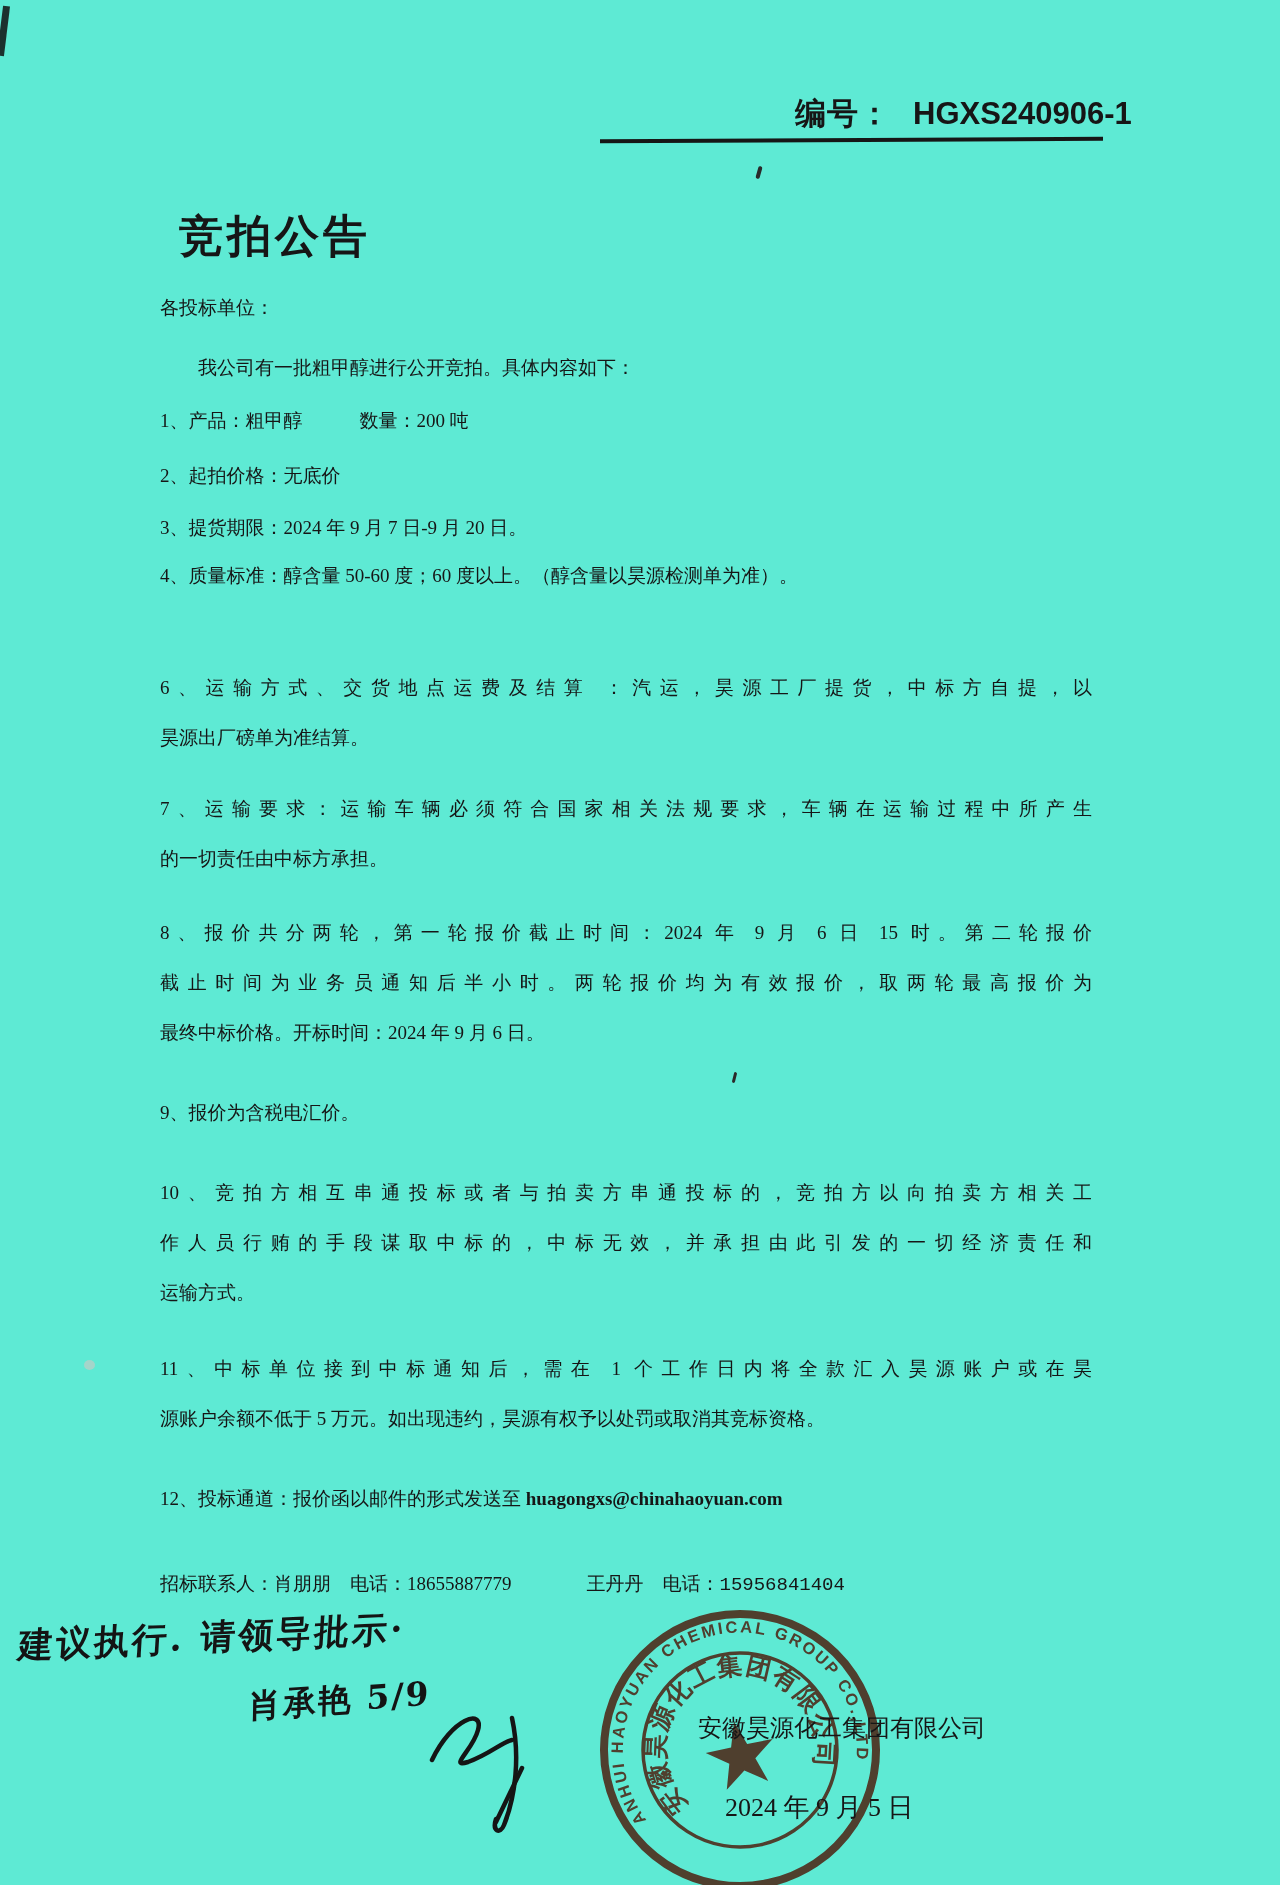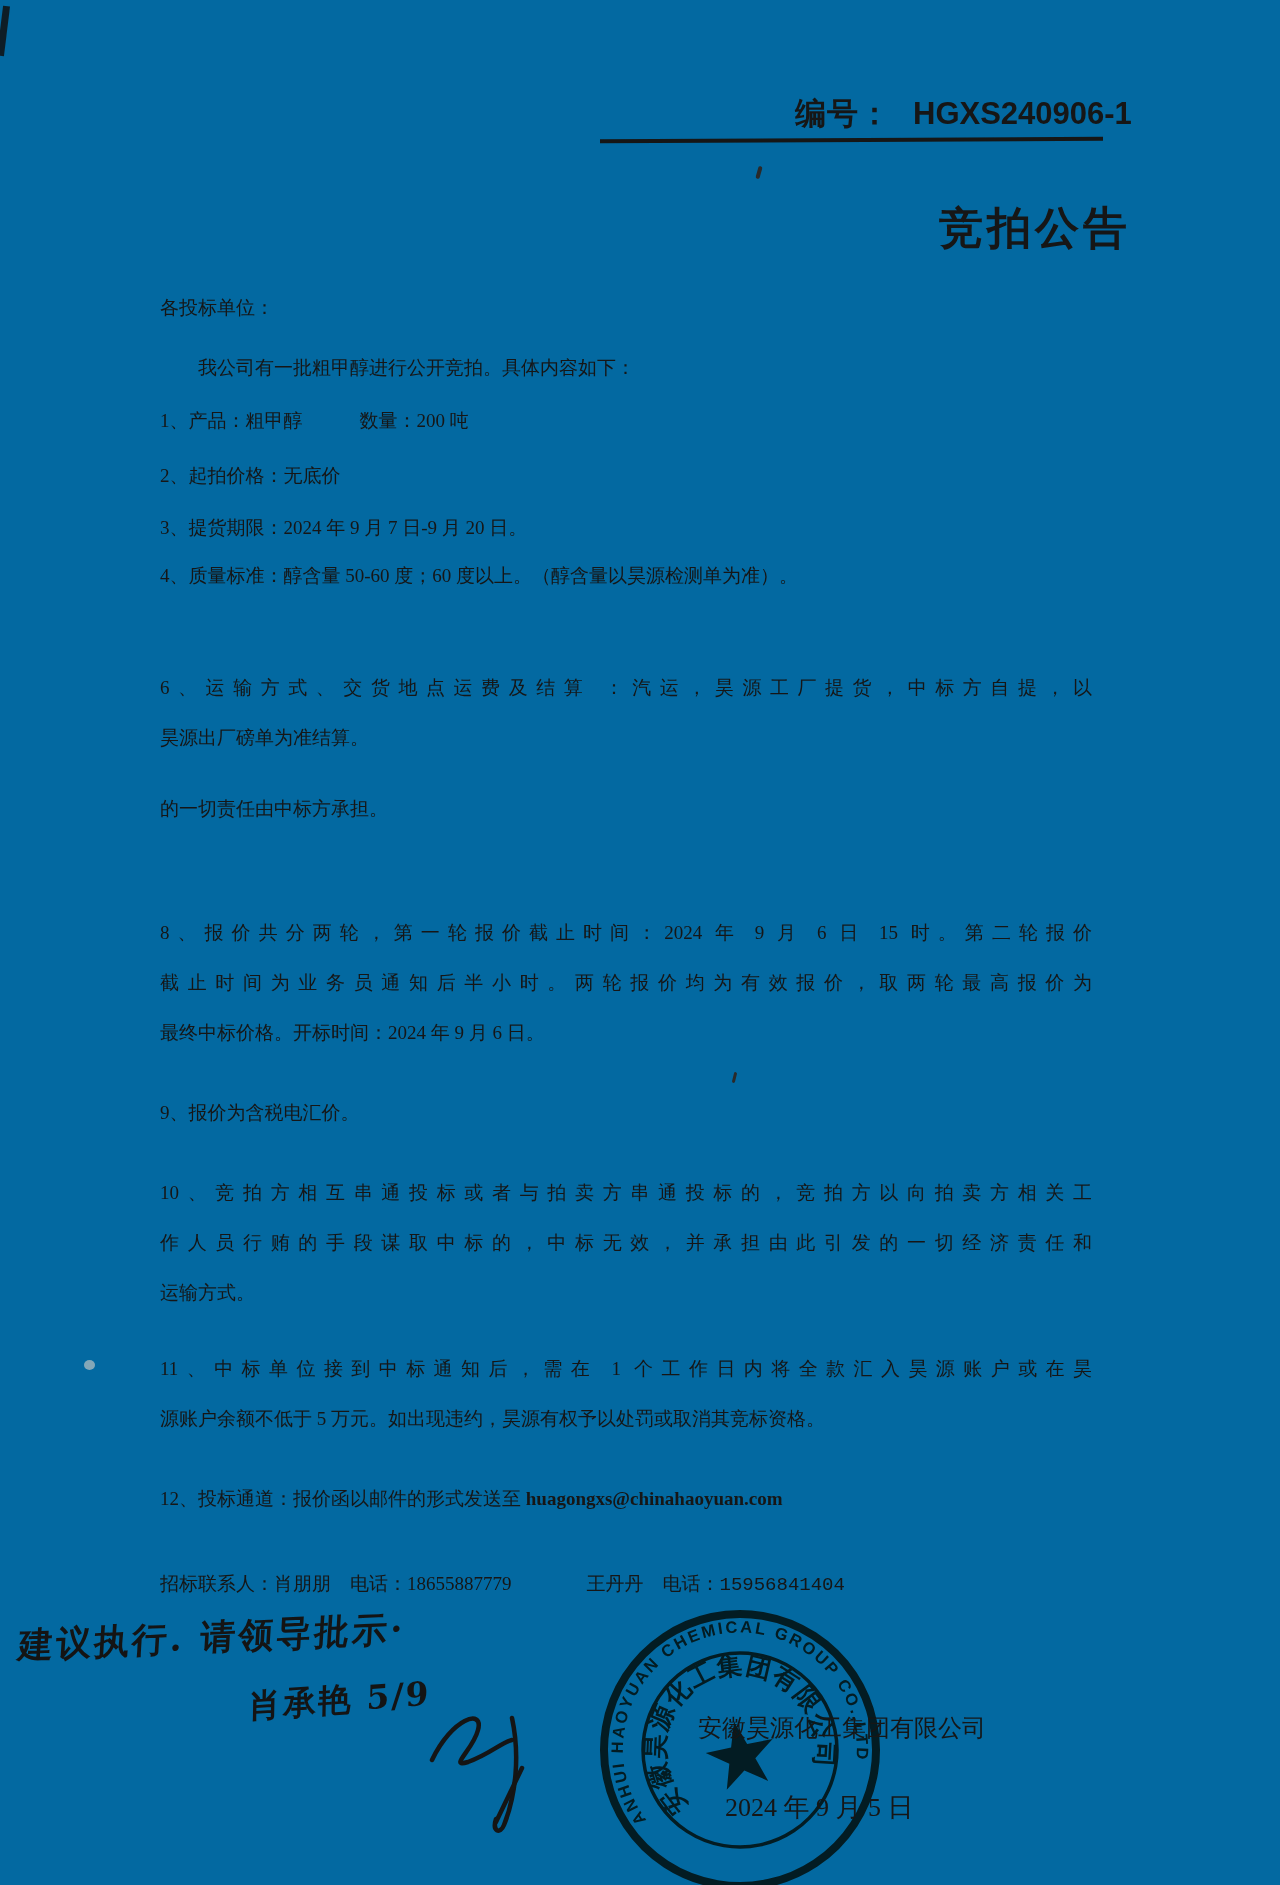--- a/index.html
+++ b/index.html
@@ -1,29 +1,29 @@
 <!DOCTYPE html>
 <html><head>
 <meta charset="utf-8">
 <style>
   html,body{margin:0;padding:0;}
   body{background:#e8e8e8;}
   #page{
     position:relative; width:1280px; height:1885px; margin:0 auto;
-    background:#0369a1; overflow:hidden;
+    background:#5eead4; overflow:hidden;
     font-family:"Liberation Serif","DejaVu Serif",serif;
     color:#161616;
   }
   
   .ref{position:absolute; left:795px; top:92px; line-height:44px; white-space:nowrap;}
   .ref-label{font-size:31px; font-weight:700; letter-spacing:1px;}
   .ref-num{font-size:31px; font-weight:700; margin-left:22px; font-family:"Liberation Sans","DejaVu Sans",sans-serif;}
   .ref-underline{position:absolute; left:600px; top:138px; width:503px; height:4px; background:#161616; transform:rotate(-0.3deg);}
   
-  .title{position:absolute; left:170px; top:200px; width:960px; margin:1px; text-align:right;
+  .title{position:absolute; left:170px; top:200px; width:960px; margin:9px; text-align:left;
          font-size:44px; line-height:56px; font-weight:700; letter-spacing:4px;}
   
   .p{position:absolute; left:160px; width:932px; font-size:19px; line-height:50px; font-weight:400;}
   .ln{white-space:nowrap;}
   .fill{white-space:normal; text-align:justify; text-align-last:justify;}
   .intro{padding-left:38px; width:894px;}
   .email{font-weight:700;}
   .c2{margin-left:75px;font-family:Liberation Mono, monospace;}
   
   .hand{position:absolute; color:#141414; font-weight:700; white-space:nowrap;
@@ -73,20 +73,21 @@
     <div class="ln">3、提货期限：2024 年 9 月 7 日-9 月 20 日。</div>
   </div>
   <div class="p" style="top:551px">
     <div class="ln">4、质量标准：醇含量 50-60 度；60 度以上。（醇含量以昊源检测单为准）。</div>
   </div>
   <div class="p" style="top:663px">
     <div class="ln fill">6、运输方式、交货地点运费及结算 ：汽运，昊源工厂提货，中标方自提，以</div>
     <div class="ln">昊源出厂磅单为准结算。</div>
   </div>
   <div class="p" style="top:784px">
+    <div class="ln fill">7、运输要求：运输车辆必须符合国家相关法规要求，车辆在运输过程中所产生</div>
     <div class="ln">的一切责任由中标方承担。</div>
   </div>
   <div class="p" style="top:908px">
     <div class="ln fill">8、报价共分两轮，第一轮报价截止时间：2024 年 9 月 6 日 15 时。第二轮报价</div>
     <div class="ln fill">截止时间为业务员通知后半小时。两轮报价均为有效报价，取两轮最高报价为</div>
     <div class="ln">最终中标价格。开标时间：2024 年 9 月 6 日。</div>
   </div>
   <div class="p" style="top:1088px">
     <div class="ln">9、报价为含税电汇价。</div>
   </div>

